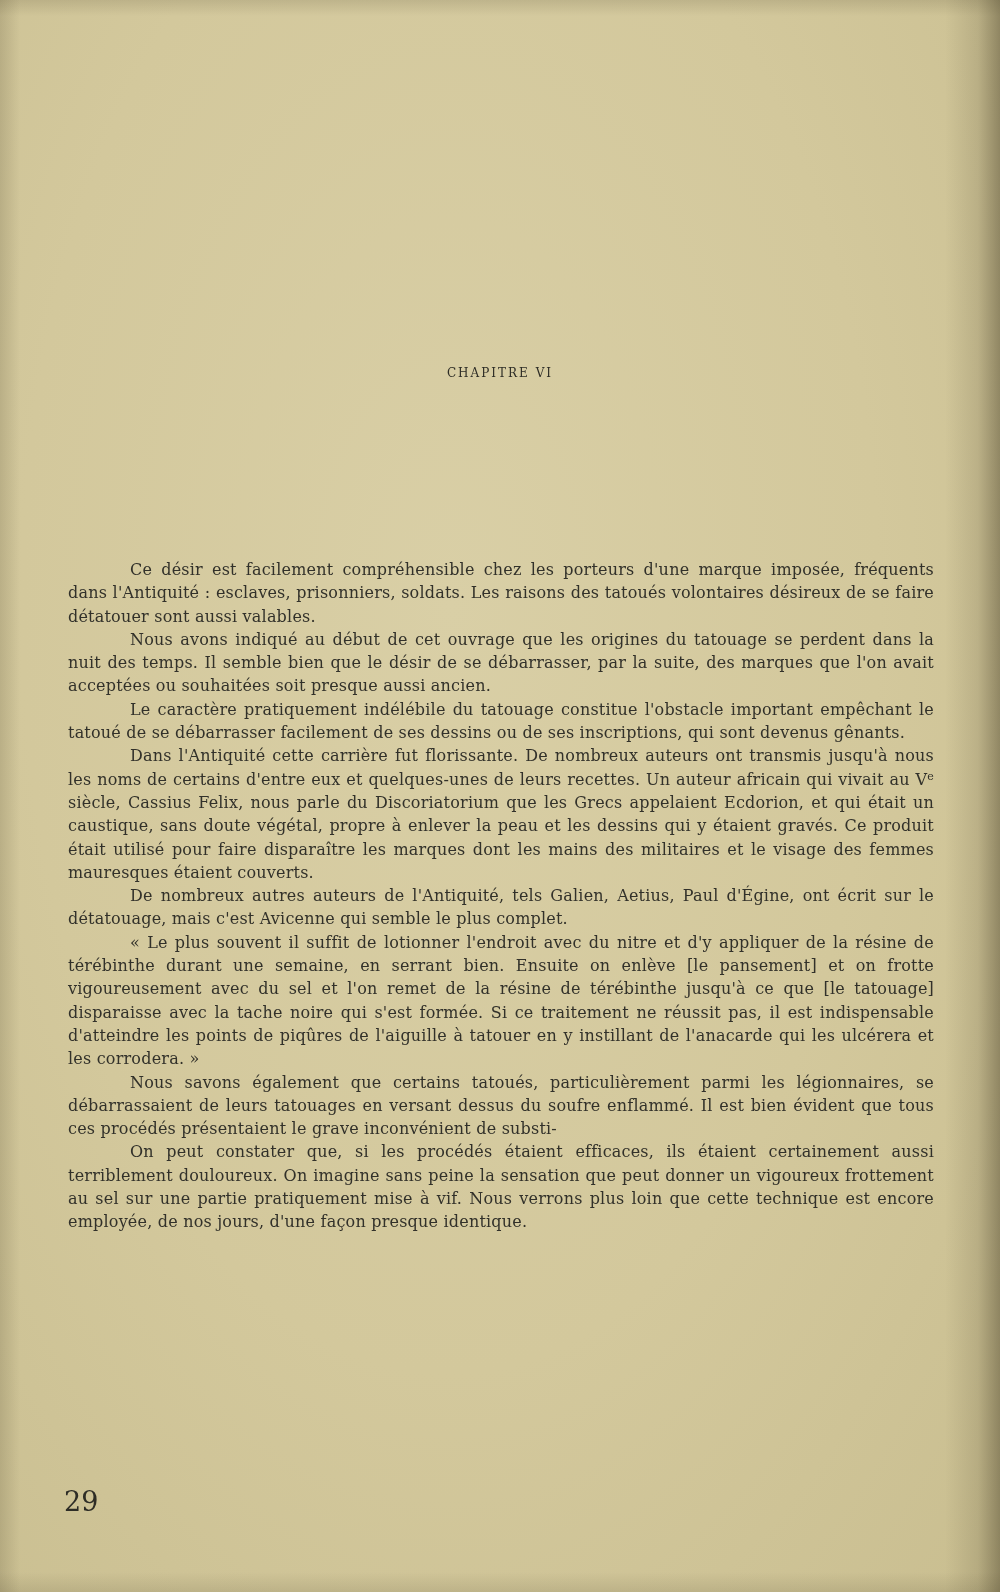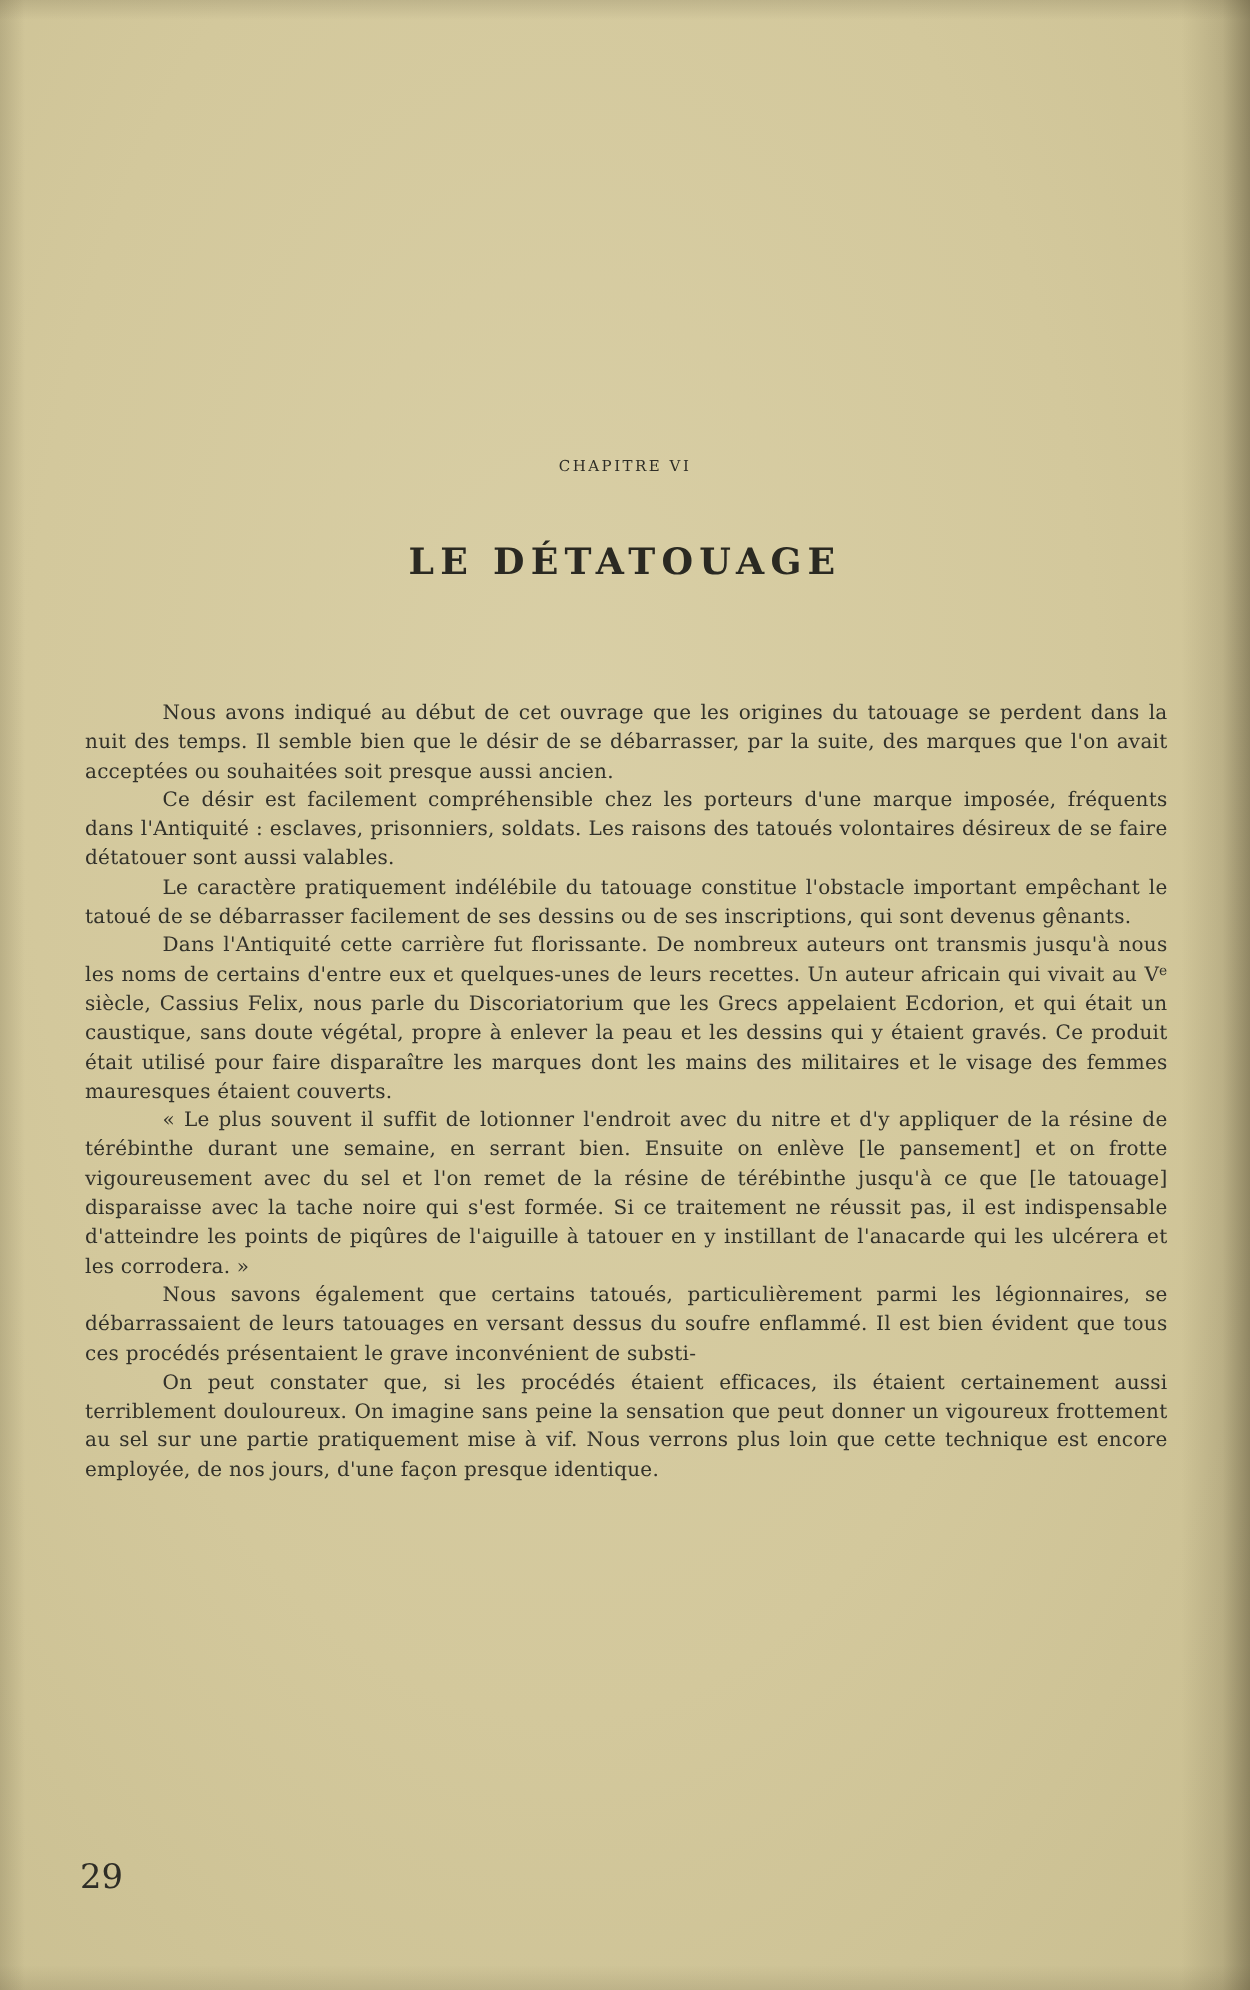--- a/index.html
+++ b/index.html
@@ -71,26 +71,26 @@
     font-size: 27px;
     color: #2e2d26;
   }
 </style>
 </head>
 <body>
 
 <div class="page">
   <div class="chapter-heading">CHAPITRE  VI</div>
 
-  <div class="page-title">LE  DÉTATOUAGE</div>
 
   <div class="body-text">
+      <p><span>Ce désir est facilement compréhensible chez les porteurs d'une marque imposée, fréquents dans l'Antiquité : esclaves, prisonniers, soldats. Les raisons des tatoués volontaires désireux de se faire détatouer sont aussi valables.</span></p>
       <p><span>Nous avons indiqué au début de cet ouvrage que les origines du tatouage se perdent dans la nuit des temps. Il semble bien que le désir de se débarrasser, par la suite, des marques que l'on avait acceptées ou souhaitées soit presque aussi ancien.</span></p>
-      <p><span>Ce désir est facilement compréhensible chez les porteurs d'une marque imposée, fréquents dans l'Antiquité : esclaves, prisonniers, soldats. Les raisons des tatoués volontaires désireux de se faire détatouer sont aussi valables.</span></p>
       <p><span>Le caractère pratiquement indélébile du tatouage constitue l'obstacle important empêchant le tatoué de se débarrasser facilement de ses dessins ou de ses inscriptions, qui sont devenus gênants.</span></p>
       <p><span>Dans l'Antiquité cette carrière fut florissante. De nombreux auteurs ont transmis jusqu'à nous les noms de certains d'entre eux et quelques-unes de leurs recettes. Un auteur africain qui vivait au V</span><sup>e</sup><span> siècle, Cassius Felix, nous parle du </span><span class="b">Discoriatorium</span><span> que les Grecs appelaient </span><span class="b">Ecdorion</span><span>, et qui était un caustique, sans doute végétal, propre à enlever la peau et les dessins qui y étaient gravés. Ce produit était utilisé pour faire disparaître les marques dont </span><span class="b">les mains des militaires et le visage des femmes mauresques étaient couverts.</span></p>
+      <p><span>De nombreux autres auteurs de l'Antiquité, tels Galien, Aetius, Paul d'Égine, ont écrit sur le détatouage, mais c'est Avicenne qui semble le plus complet.</span></p>
       <p><span class="b">« Le plus souvent il suffit de lotionner l'endroit avec du nitre et d'y appliquer de la résine de térébinthe durant une semaine, en serrant bien. Ensuite on enlève [le pansement] et on frotte vigoureusement avec du sel et l'on remet de la résine de térébinthe jusqu'à ce que [le tatouage] disparaisse avec la tache noire qui s'est formée. Si ce traitement ne réussit pas, il est indispensable d'atteindre les points de piqûres de l'aiguille à tatouer en y instillant de l'anacarde qui les ulcérera et les corrodera. »</span></p>
       <p><span>Nous savons également que certains tatoués, particulièrement parmi les légionnaires, se débarrassaient de leurs tatouages en versant dessus du soufre enflammé. Il est bien évident que tous ces procédés présentaient le grave inconvénient de substi-</span></p>
       <p><span>On peut constater que, si les procédés étaient efficaces, ils étaient certainement aussi terriblement douloureux. On imagine sans peine la sensation que peut donner un vigoureux frottement au sel sur une partie pratiquement mise à vif. Nous verrons plus loin que cette technique est encore employée, de nos jours, d'une façon presque identique.</span></p>
     </div>
 
   <div class="page-number">29</div>
 </div>
 
 </body></html>

